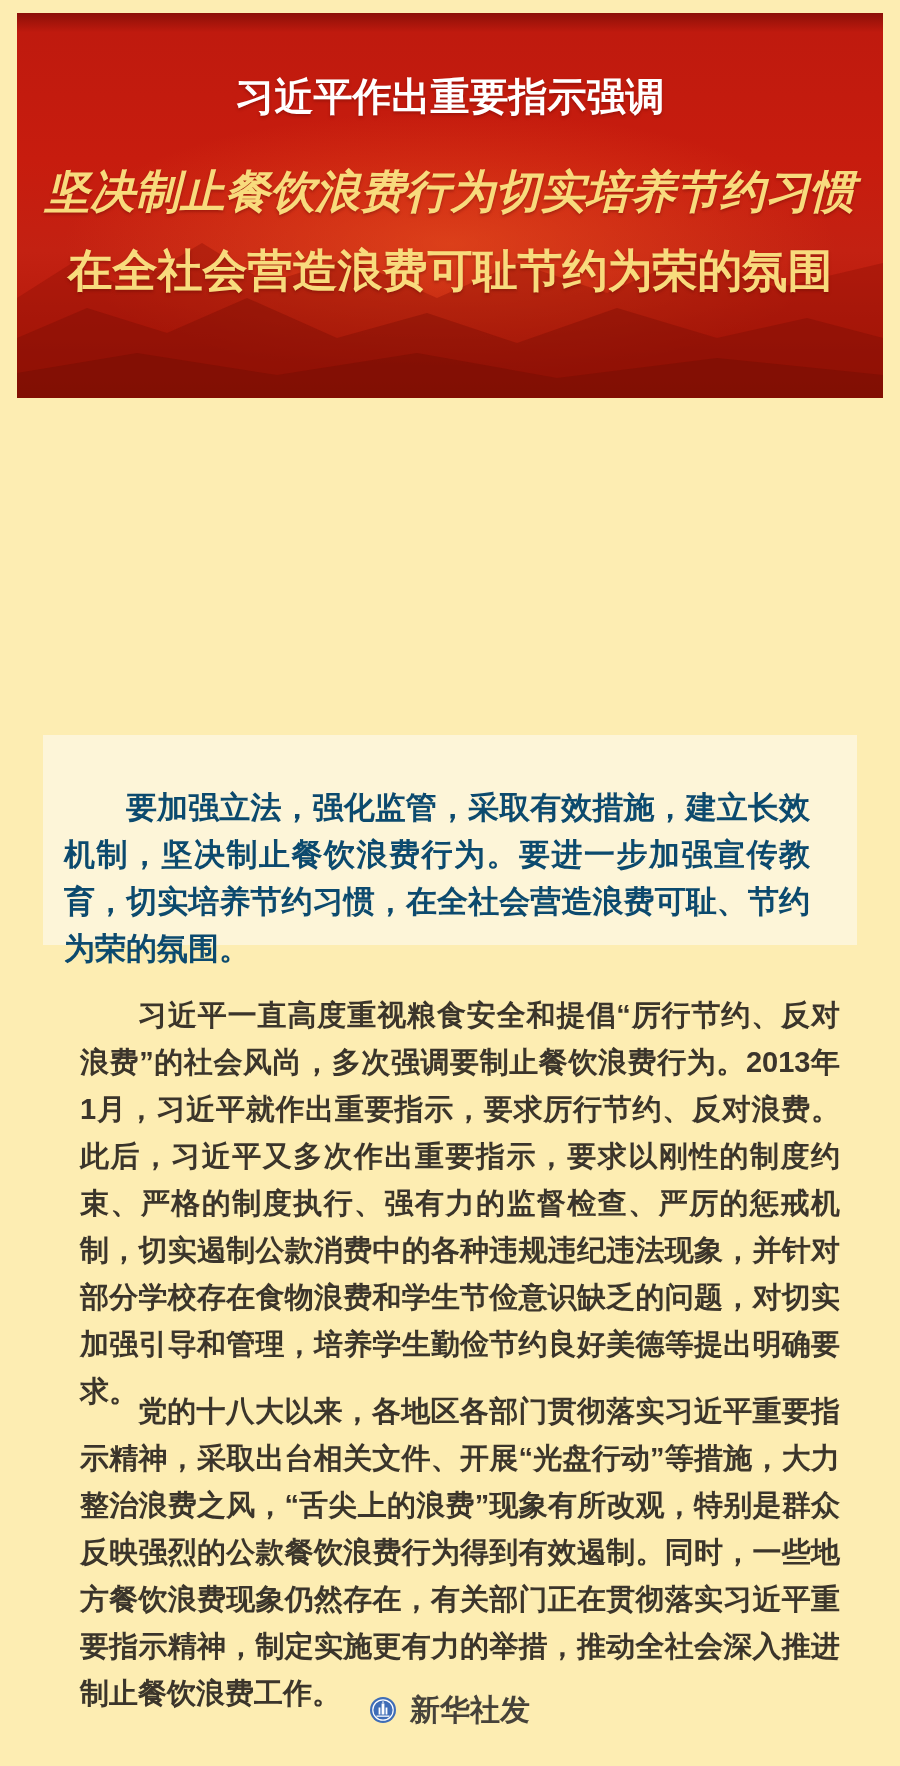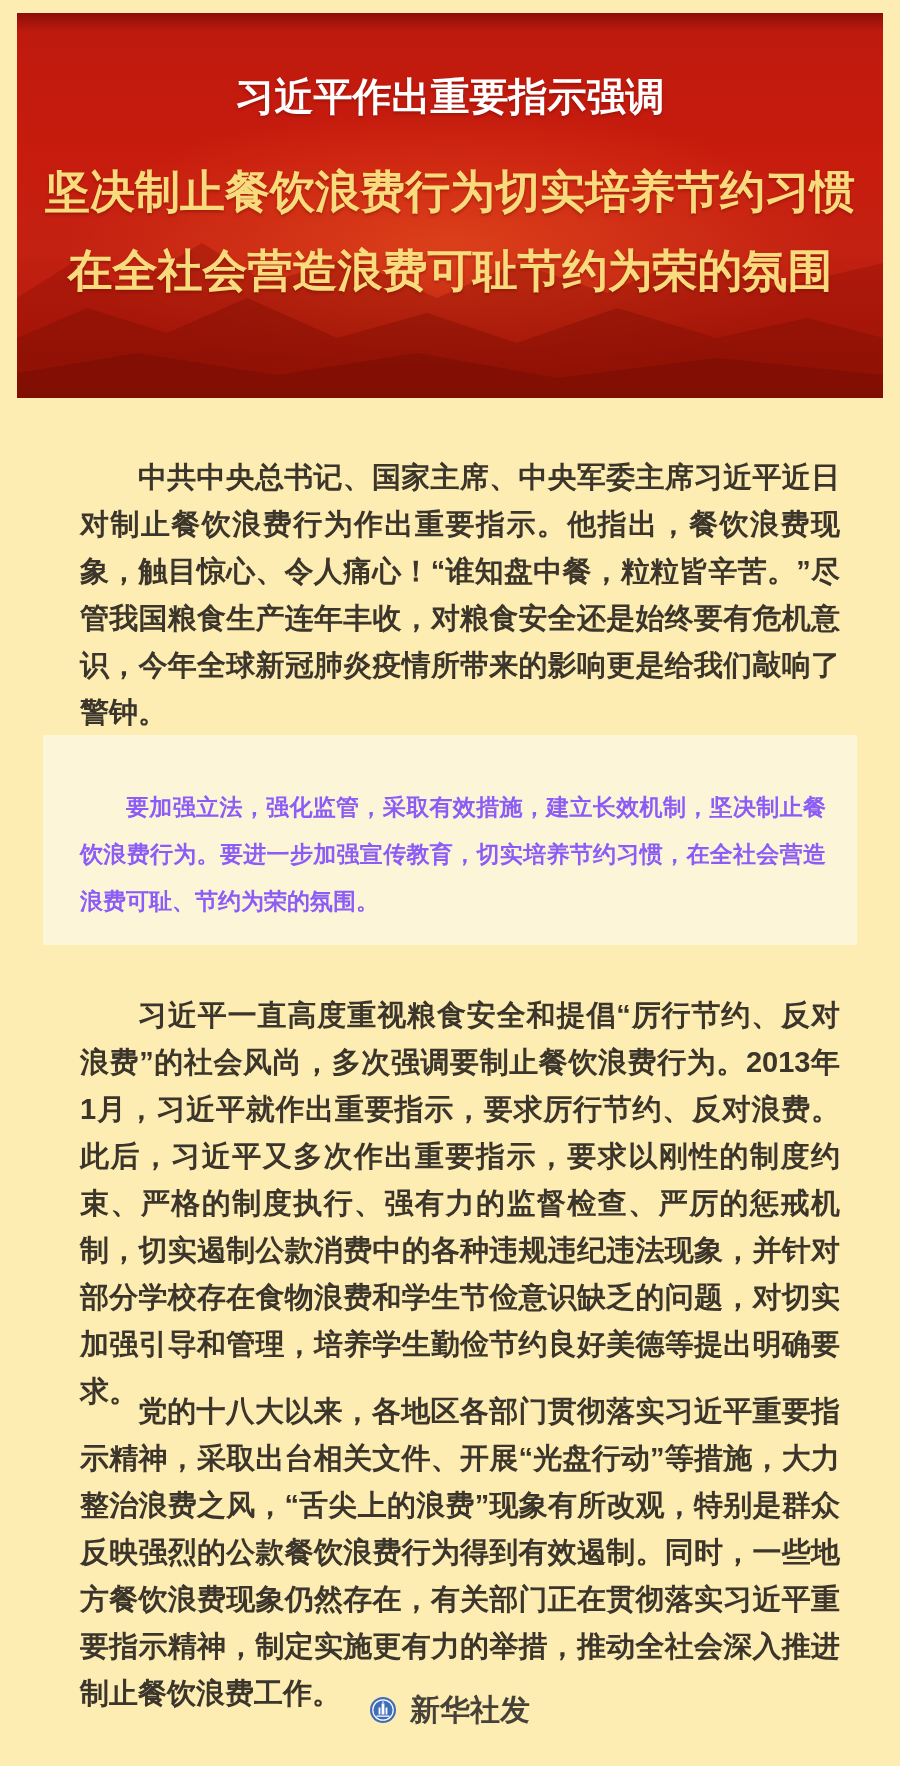--- a/index.html
+++ b/index.html
@@ -29,21 +29,21 @@
     font-size:39px;font-weight:700;line-height:1.15;
     letter-spacing:0px;
     text-shadow:0 2px 3px rgba(90,10,5,.35);
   }
   .banner-sub{
     position:absolute;left:0;width:100%;
     text-align:center;color:#f8db7d;
     font-size:45px;font-weight:700;line-height:1.15;
     text-shadow:0 2px 3px rgba(90,10,5,.35);
   }
-  .banner-sub.s1{top:153px;}
+  .banner-sub.s1{top:153px;font-style:italic;}
   .banner-sub.s2{top:232px;}
   
   .para{
     position:absolute;left:80px;width:760px;margin:0;
     font-size:29px;line-height:47px;font-weight:600;
     color:#3b352b;text-align:justify;text-indent:2em;
     letter-spacing:0;
   }
   .para1{top:454px;}
   .para2{top:992px;}
@@ -54,23 +54,23 @@
     height:56px;line-height:56px;padding:0 25px;
     background:#d32b26;color:#ffffff;
     font-size:31px;font-weight:700;
     z-index:2;white-space:nowrap;
   }
   .panel{
     position:absolute;left:43px;top:735px;width:814px;height:210px;
     background:#fdf5d8;z-index:1;
   }
   .panel-text{
-    position:absolute;left:80px;top:784px;width:746px;margin:0;
-    font-size:23px;line-height:47px;font-weight:700;
-    color:#8b5cf6;text-align:justify;text-indent:2em;
+    position:absolute;left:64px;top:784px;width:746px;margin:0;
+    font-size:31px;line-height:47px;font-weight:700;
+    color:#0c4a6e;text-align:justify;text-indent:2em;
     z-index:2;
   }
   
   .footer{
     position:absolute;left:0;top:1696px;width:100%;
     display:flex;align-items:center;justify-content:center;gap:14px;
   }
   .logo{width:26px;height:26px;display:block;}
   .credit{
     font-size:30px;font-weight:600;color:#46423a;line-height:28px;
@@ -86,21 +86,20 @@
     <svg class="mountains" viewBox="0 0 866 195" preserveAspectRatio="none">
       <path d="M0,95 L55,60 L110,85 L185,40 L250,80 L330,55 L420,95 L500,60 L590,90 L680,50 L760,85 L866,60 L866,195 L0,195 Z" fill="#8f1105" opacity="0.38"></path>
       <path d="M0,135 L70,105 L150,130 L230,95 L320,135 L410,110 L500,140 L600,105 L700,135 L790,115 L866,135 L866,195 L0,195 Z" fill="#7c0e04" opacity="0.42"></path>
       <path d="M0,170 L120,150 L260,172 L400,150 L540,175 L700,155 L866,172 L866,195 L0,195 Z" fill="#6e0c03" opacity="0.40"></path>
     </svg>
     <div class="banner-title">习近平作出重要指示强调</div>
     <div class="banner-sub s1">坚决制止餐饮浪费行为切实培养节约习惯</div>
     <div class="banner-sub s2">在全社会营造浪费可耻节约为荣的氛围</div>
   </div>
 
-  <p class="para para1">中共中央总书记、国家主席、中央军委主席习近平近日对制止餐饮浪费行为作出重要指示。他指出，餐饮浪费现象，触目惊心、令人痛心！“谁知盘中餐，粒粒皆辛苦。”尽管我国粮食生产连年丰收，对粮食安全还是始终要有危机意识，今年全球新冠肺炎疫情所带来的影响更是给我们敲响了警钟。</p>
 
   <div class="panel"></div>
   <p class="panel-text">要加强立法，强化监管，采取有效措施，建立长效机制，坚决制止餐饮浪费行为。要进一步加强宣传教育，切实培养节约习惯，在全社会营造浪费可耻、节约为荣的氛围。</p>
 
   <p class="para para2">习近平一直高度重视粮食安全和提倡“厉行节约、反对浪费”的社会风尚，多次强调要制止餐饮浪费行为。2013年1月，习近平就作出重要指示，要求厉行节约、反对浪费。此后，习近平又多次作出重要指示，要求以刚性的制度约束、严格的制度执行、强有力的监督检查、严厉的惩戒机制，切实遏制公款消费中的各种违规违纪违法现象，并针对部分学校存在食物浪费和学生节俭意识缺乏的问题，对切实加强引导和管理，培养学生勤俭节约良好美德等提出明确要求。</p>
 
   <p class="para para3">党的十八大以来，各地区各部门贯彻落实习近平重要指示精神，采取出台相关文件、开展“光盘行动”等措施，大力整治浪费之风，“舌尖上的浪费”现象有所改观，特别是群众反映强烈的公款餐饮浪费行为得到有效遏制。同时，一些地方餐饮浪费现象仍然存在，有关部门正在贯彻落实习近平重要指示精神，制定实施更有力的举措，推动全社会深入推进制止餐饮浪费工作。</p>
 
   <div class="footer">
     <svg class="logo" viewBox="0 0 26 26">

